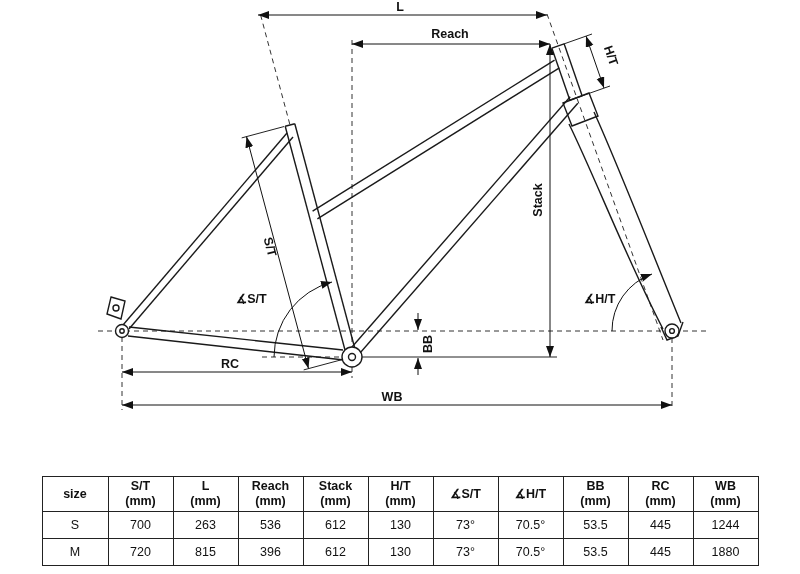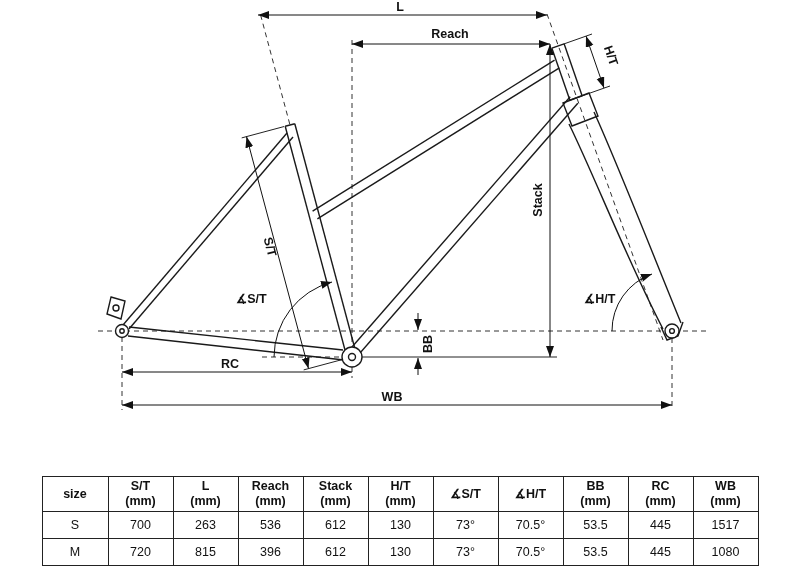--- a/index.html
+++ b/index.html
@@ -202,31 +202,31 @@
         <td>S</td>
         <td>700</td>
         <td>263</td>
         <td>536</td>
         <td>612</td>
         <td>130</td>
         <td>73°</td>
         <td>70.5°</td>
         <td>53.5</td>
         <td>445</td>
-        <td>1517</td>
+        <td>1244</td>
       </tr>
       <tr>
         <td>M</td>
         <td>720</td>
         <td>815</td>
         <td>396</td>
         <td>612</td>
         <td>130</td>
         <td>73°</td>
         <td>70.5°</td>
         <td>53.5</td>
         <td>445</td>
-        <td>1080</td>
+        <td>1880</td>
       </tr>
     </tbody>
   </table>
 
 </div>
 
 </body></html>

